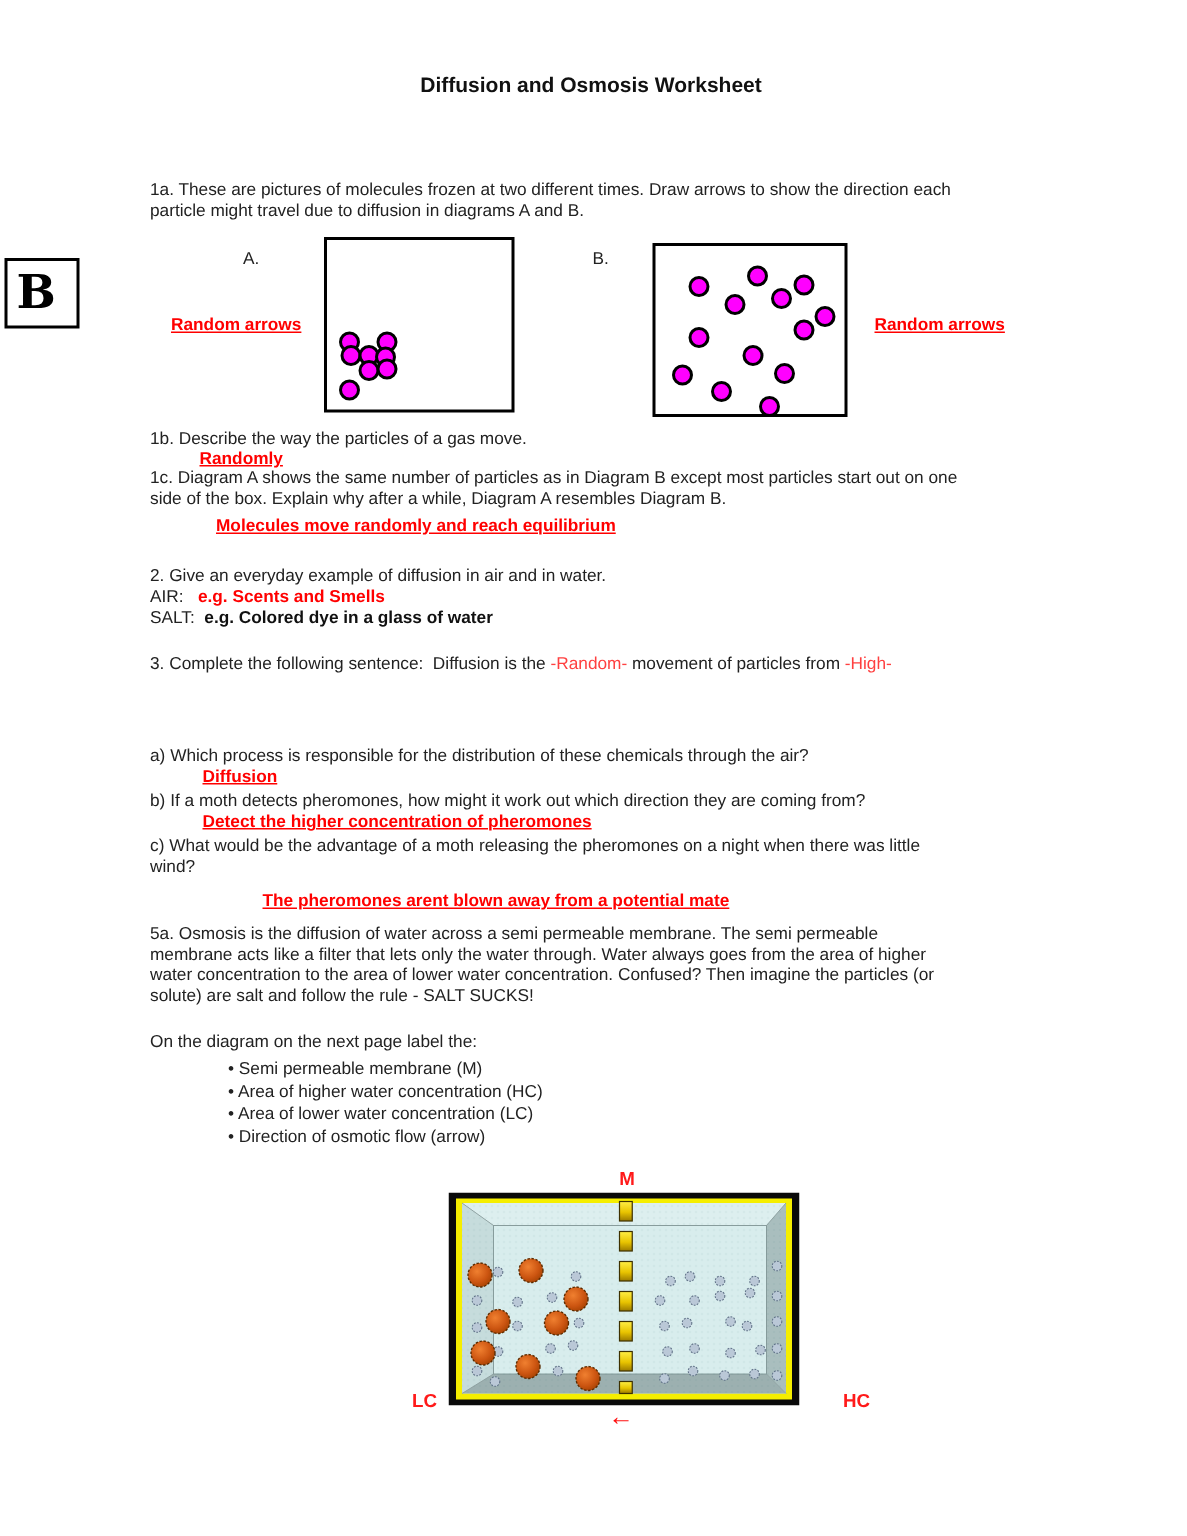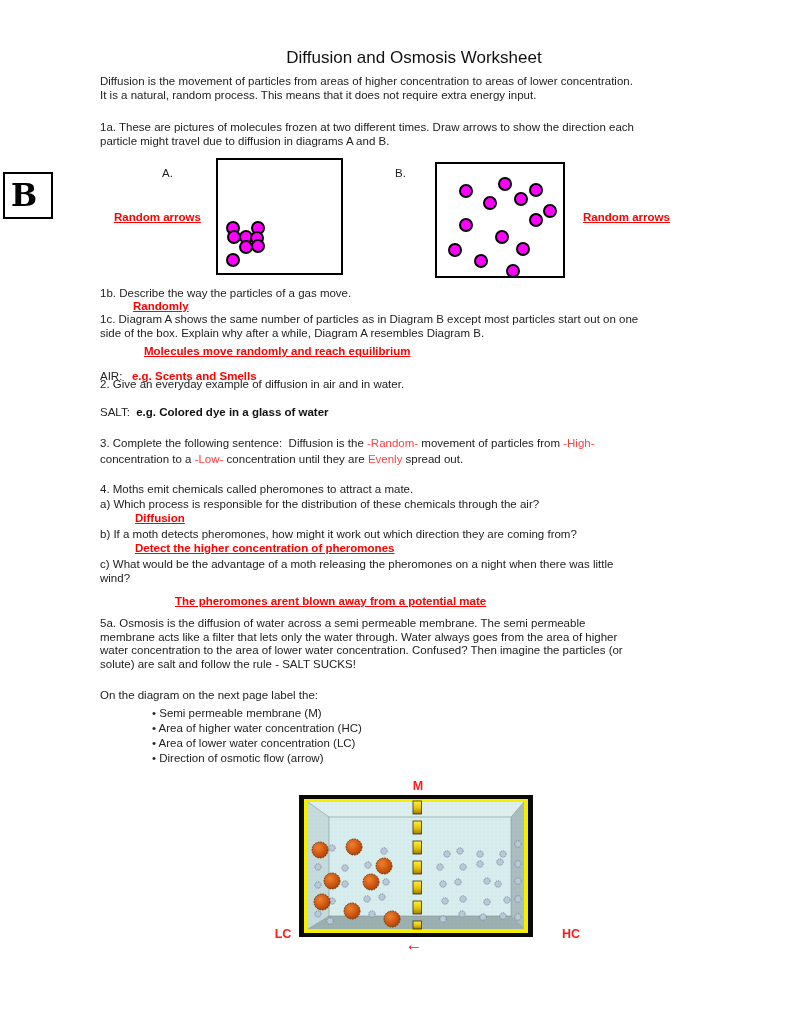--- a/index.html
+++ b/index.html
@@ -6,22 +6,22 @@
   .page{
     position:relative;width:791px;height:1024px;background:#ffffff;
     font-family:"Liberation Sans", sans-serif;color:#1a1a1a;overflow:hidden;
     margin:0 auto;
   }
   .tblock{
     position:absolute;left:100px;width:625px;
     font-size:11.5px;line-height:13.6px;white-space:pre-line;color:#222;
   }
   .title{
-    position:absolute;left:104px;top:48px;width:620px;text-align:center;
-    font-size:17px;font-weight:normal;color:#111;
+    position:absolute;left:84px;top:48px;width:620px;text-align:center;
+    font-size:14px;font-weight:bold;color:#111;
   }
   .red-bold{position:absolute;font-size:11.5px;font-weight:bold;color:#ff0000;white-space:pre;text-decoration:underline;}
   .black-bold{font-weight:bold;color:#111;}
   .rich{position:absolute;left:100px;width:640px;font-size:11.5px;line-height:15.5px;white-space:pre-wrap;}
   .rich .seg-red{color:#ff4040;}
   .rich .seg-black{color:#222;}
   .diagram-label{position:absolute;font-size:11.5px;color:#222;}
   .grade-box{
     position:absolute;left:3px;top:172px;width:40px;height:43px;
     border:2.5px solid #000;background:#fff;
@@ -47,22 +47,20 @@
 <body>
 
 <div class="page">
 
   <div class="grade-box">
     <span>B</span>
   </div>
 
   <div class="title">Diffusion and Osmosis Worksheet</div>
 
-  <div class="tblock" style="top:75px"> Diffusion is the movement of particles from areas of higher concentration to areas of lower concentration.
-It is a natural, random process. This means that it does not require extra energy input.</div>
 
   <div class="tblock" style="top:121px">1a. These are pictures of molecules frozen at two different times.  Draw arrows to show the direction each
 particle might travel due to diffusion in diagrams A and B.</div>
 
   <div class="diagram-label" style="left:162px;top:167px">A.</div>
   <div class="mol-box" style="left:216px;top:158px;width:123px;height:113px">
       <span class="molecule" style="left: 15px; top: 68px;"></span>
       <span class="molecule" style="left: 40px; top: 68px;"></span>
       <span class="molecule" style="left: 16px; top: 77px;"></span>
       <span class="molecule" style="left: 28px; top: 77px;"></span>
@@ -93,27 +91,25 @@
   <div class="red-bold" style="left:583px;top:211px">Random arrows</div>
 
   <div class="tblock" style="top:287px">1b. Describe the way the particles of a gas move.</div>
   <div class="red-bold" style="left:133px;top:300px">Randomly</div>
 
   <div class="tblock" style="top:313px">1c. Diagram A shows the same number of particles as in Diagram B except most particles start out on one
 side of the box. Explain why after a while, Diagram A resembles Diagram B.</div>
   <div class="red-bold" style="left:144px;top:345px">Molecules move randomly and reach equilibrium</div>
 
   <div class="tblock" style="top:378px">2.  Give an everyday example of diffusion in air and in water.</div>
-  <div class="inline-line" style="left:100px;top:370px"><span>AIR:   </span><span class="answer-red">e.g. Scents and Smells</span></div>
+  <div class="inline-line" style="left:100px;top:392px"><span>AIR:   </span><span class="answer-red">e.g. Scents and Smells</span></div>
   <div class="inline-line" style="left:100px;top:406px"><span>SALT:  </span><span class="black-bold">e.g. Colored dye in a glass of water</span></div>
 
   <div class="rich" style="top:436px"><span class="seg-black">3. Complete the following sentence:  Diffusion is the </span><span class="seg-red">-Random-</span><span class="seg-black"> movement of particles from </span><span class="seg-red">-High-</span></div>
-  <div class="rich" style="top:452px"><span class="seg-black">concentration to a </span><span class="seg-red">-Low-</span><span class="seg-black"> concentration until they are </span><span class="seg-red">Evenly</span><span class="seg-black"> spread out.</span></div>
-
-  <div class="tblock" style="top:483px">4. Moths emit chemicals called pheromones to attract a mate.</div>
+
   <div class="tblock" style="top:498px">a) Which process is responsible for the distribution of these chemicals through the air?</div>
   <div class="red-bold" style="left:135px;top:512px">Diffusion</div>
   <div class="tblock" style="top:528px">b) If a moth detects pheromones, how might it work out which direction they are coming from?</div>
   <div class="red-bold" style="left:135px;top:542px">Detect the higher concentration of pheromones</div>
   <div class="tblock" style="top:558px">c) What would be the advantage of a moth releasing the pheromones on a night when there was little
 wind?</div>
   <div class="red-bold" style="left:175px;top:595px">The pheromones arent blown away from a potential mate</div>
 
   <div class="tblock" style="top:617px">5a. Osmosis is the diffusion of water across a semi permeable membrane. The semi permeable
 membrane acts like a filter that lets only the water through. Water always goes from the area of higher

